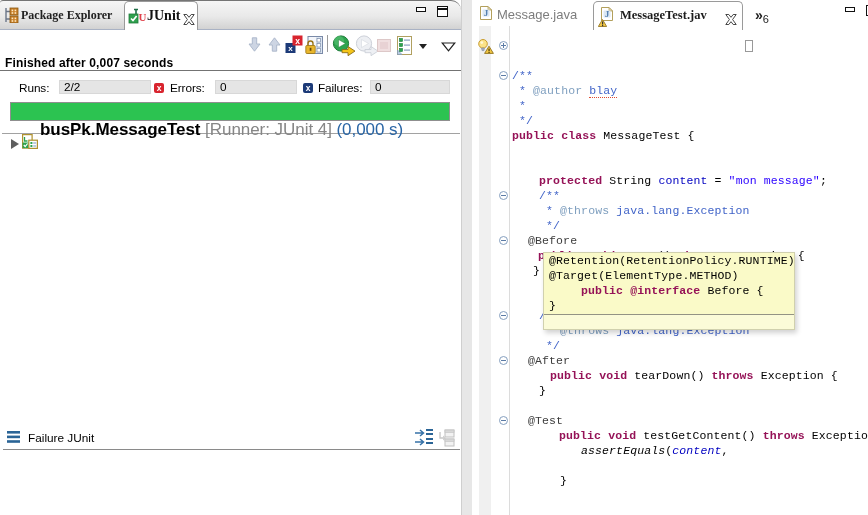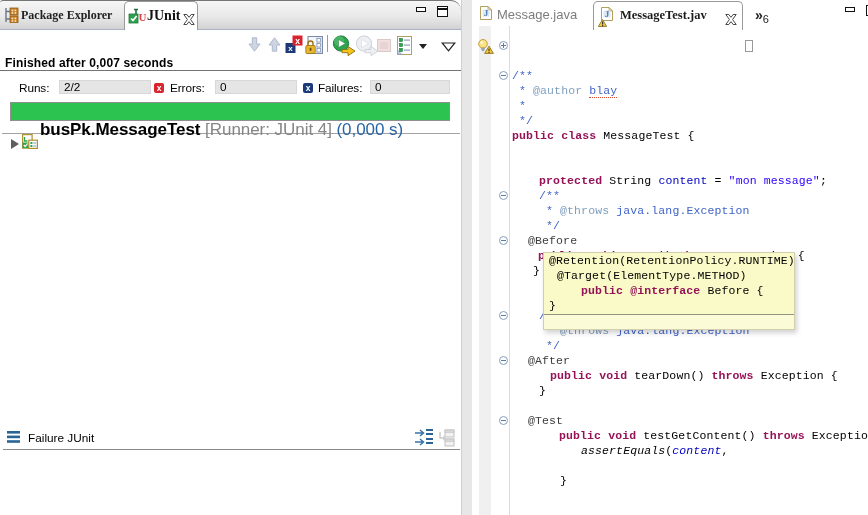--- a/index.html
+++ b/index.html
@@ -115,21 +115,21 @@
 <div class="fold" style="left:499px;top:236px;"></div>
 <div class="fold" style="left:499px;top:311px;"></div>
 <div class="fold" style="left:499px;top:356px;"></div>
 <div class="fold" style="left:499px;top:416px;"></div>
 
 <div class="abs" style="left:543px;top:252px;width:252px;height:78px;background:#fafac8;border:1px solid #d0d0ae;box-sizing:border-box;box-shadow:2px 3px 5px rgba(0,0,0,0.18);"></div>
 <div class="abs" style="left:544px;top:314px;width:250px;height:1px;background:#939384;"></div>
 <div class="abs" style="left:544px;top:315px;width:250px;height:14px;background:#fbfbd8;"></div>
 <div class="code">
 <div class="ln" style="left:549px;top:253px;">@Retention(RetentionPolicy.RUNTIME)</div>
-<div class="ln" style="left:549px;top:268px;margin-left:8px;">@Target(ElementType.METHOD)</div>
+<div class="ln" style="left:549px;top:268px;">@Target(ElementType.METHOD)</div>
 <div class="ln" style="left:549px;top:283px;margin-left:32px;"><span class="kw">public @interface</span> Before {</div>
 <div class="ln" style="left:549px;top:298px;">}</div>
 </div>
 
 <div class="abs tabbarL" style="border-top:1px solid #757575;box-sizing:border-box;"></div>
 <div class="abs" style="left:0;top:29px;width:461px;height:1px;background:#a9b2c4;"></div>
 <div class="abs tab-active" style="left:124px;width:74px;"></div>
 <div class="abs" style="left:4px;top:7px;width:15px;height:16px;">
   <svg width="15" height="16" viewBox="0 0 15 16">
     <path d="M2 1 V15 M2 4.5 H6 M2 12 H6" stroke="#6b7688" stroke-width="1.4" fill="none"></path>

